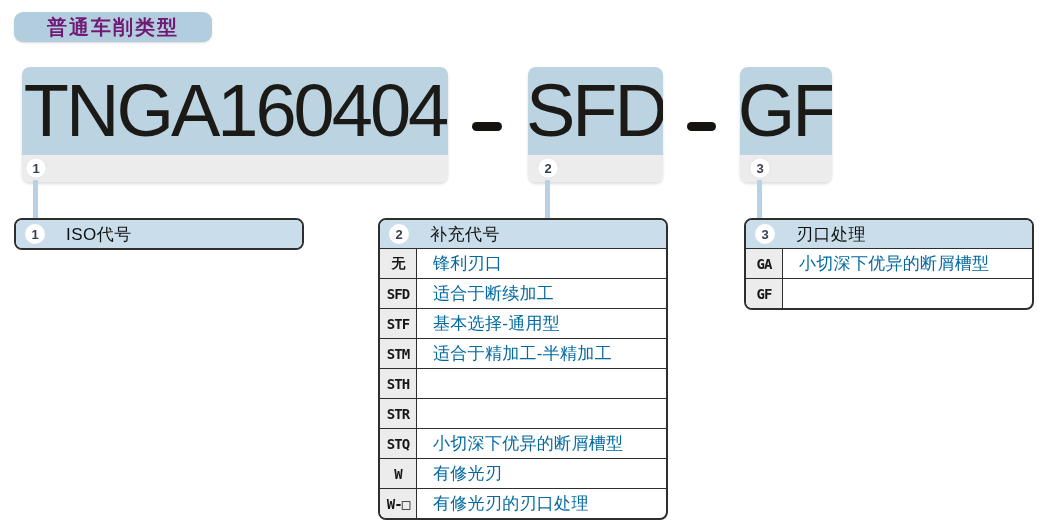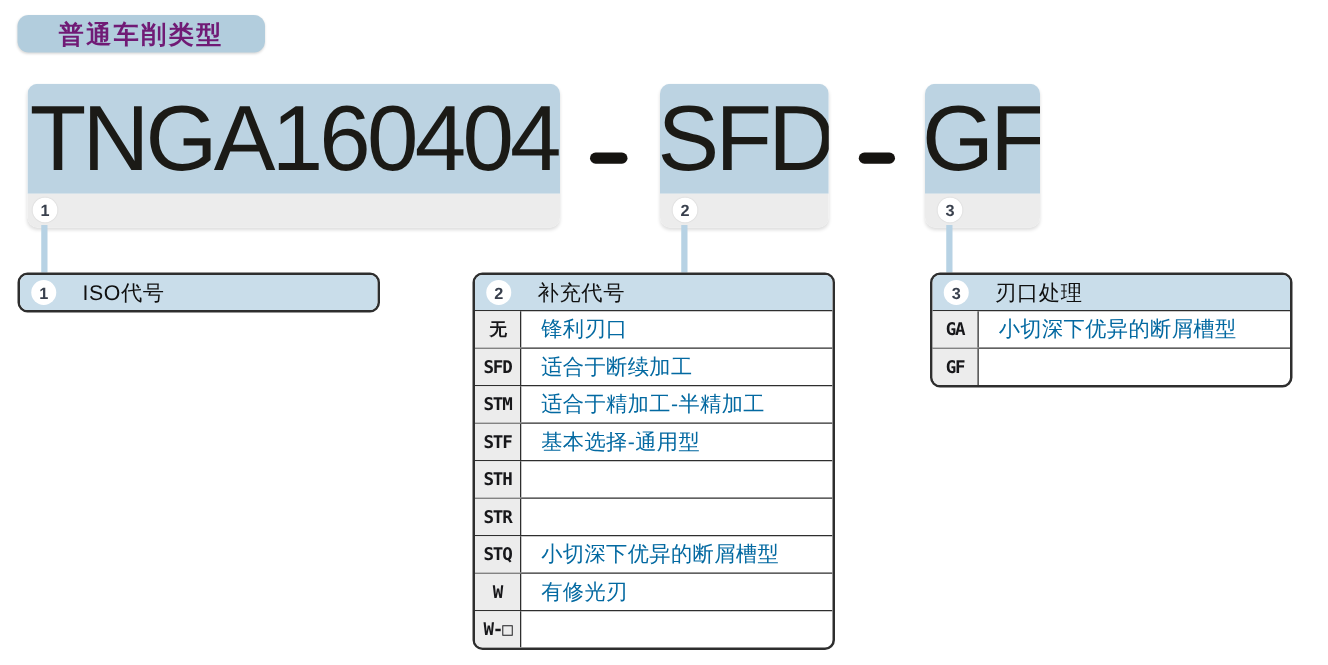--- a/index.html
+++ b/index.html
@@ -153,43 +153,44 @@
     </div>
     <div class="row">
       <div class="cell code">无</div>
       <div class="cell desc">锋利刃口</div>
     </div>
     <div class="row">
       <div class="cell code">SFD</div>
       <div class="cell desc">适合于断续加工</div>
     </div>
     <div class="row">
+      <div class="cell code">STF</div>
+      <div class="cell desc">基本选择-通用型</div>
+    </div>
+    <div class="row">
       <div class="cell code">STM</div>
       <div class="cell desc">适合于精加工-半精加工</div>
     </div>
     <div class="row">
-      <div class="cell code">STF</div>
-      <div class="cell desc">基本选择-通用型</div>
-    </div>
-    <div class="row">
       <div class="cell code">STH</div>
     </div>
     <div class="row">
       <div class="cell code">STR</div>
     </div>
     <div class="row">
       <div class="cell code">STQ</div>
       <div class="cell desc">小切深下优异的断屑槽型</div>
     </div>
     <div class="row">
       <div class="cell code">W</div>
       <div class="cell desc">有修光刃</div>
     </div>
     <div class="row">
       <div class="cell code">W-□</div>
+      <div class="cell desc">有修光刃的刃口处理</div>
     </div>
   </div>
 
   <div class="table t-supp">
     <div class="thead">
       <span class="head-circle">3</span>
       <span class="head-title">刃口处理</span>
     </div>
     <div class="row">
       <div class="cell code">GA</div>

